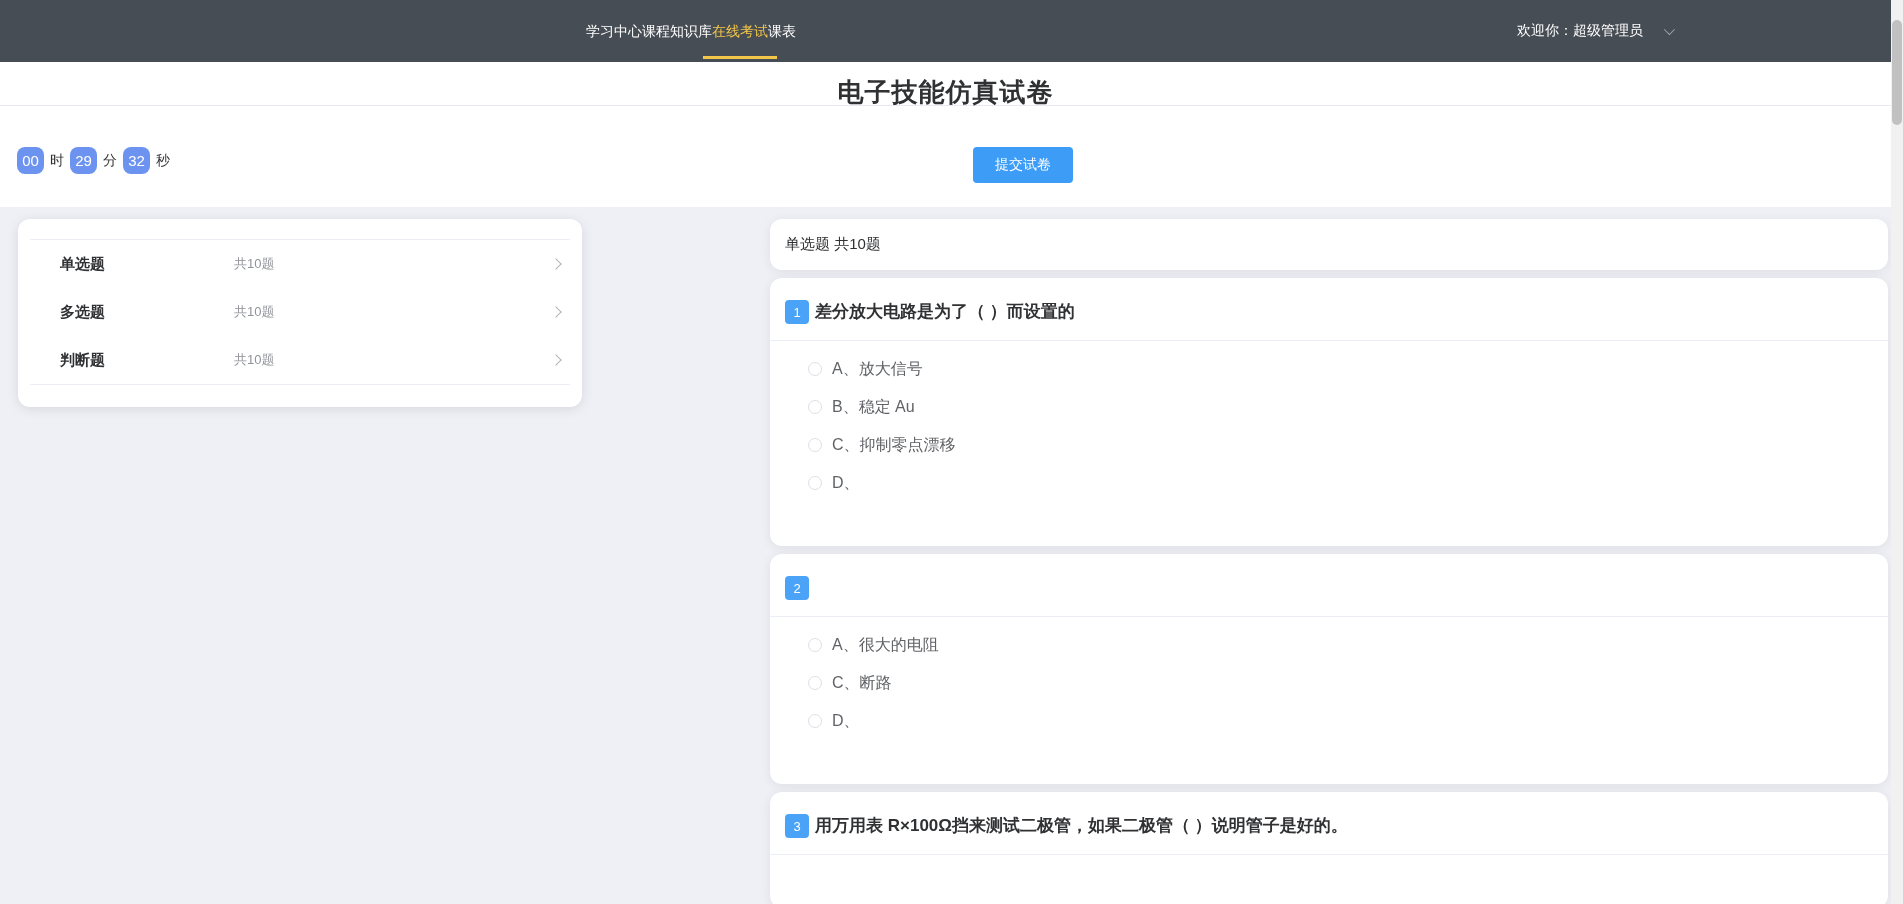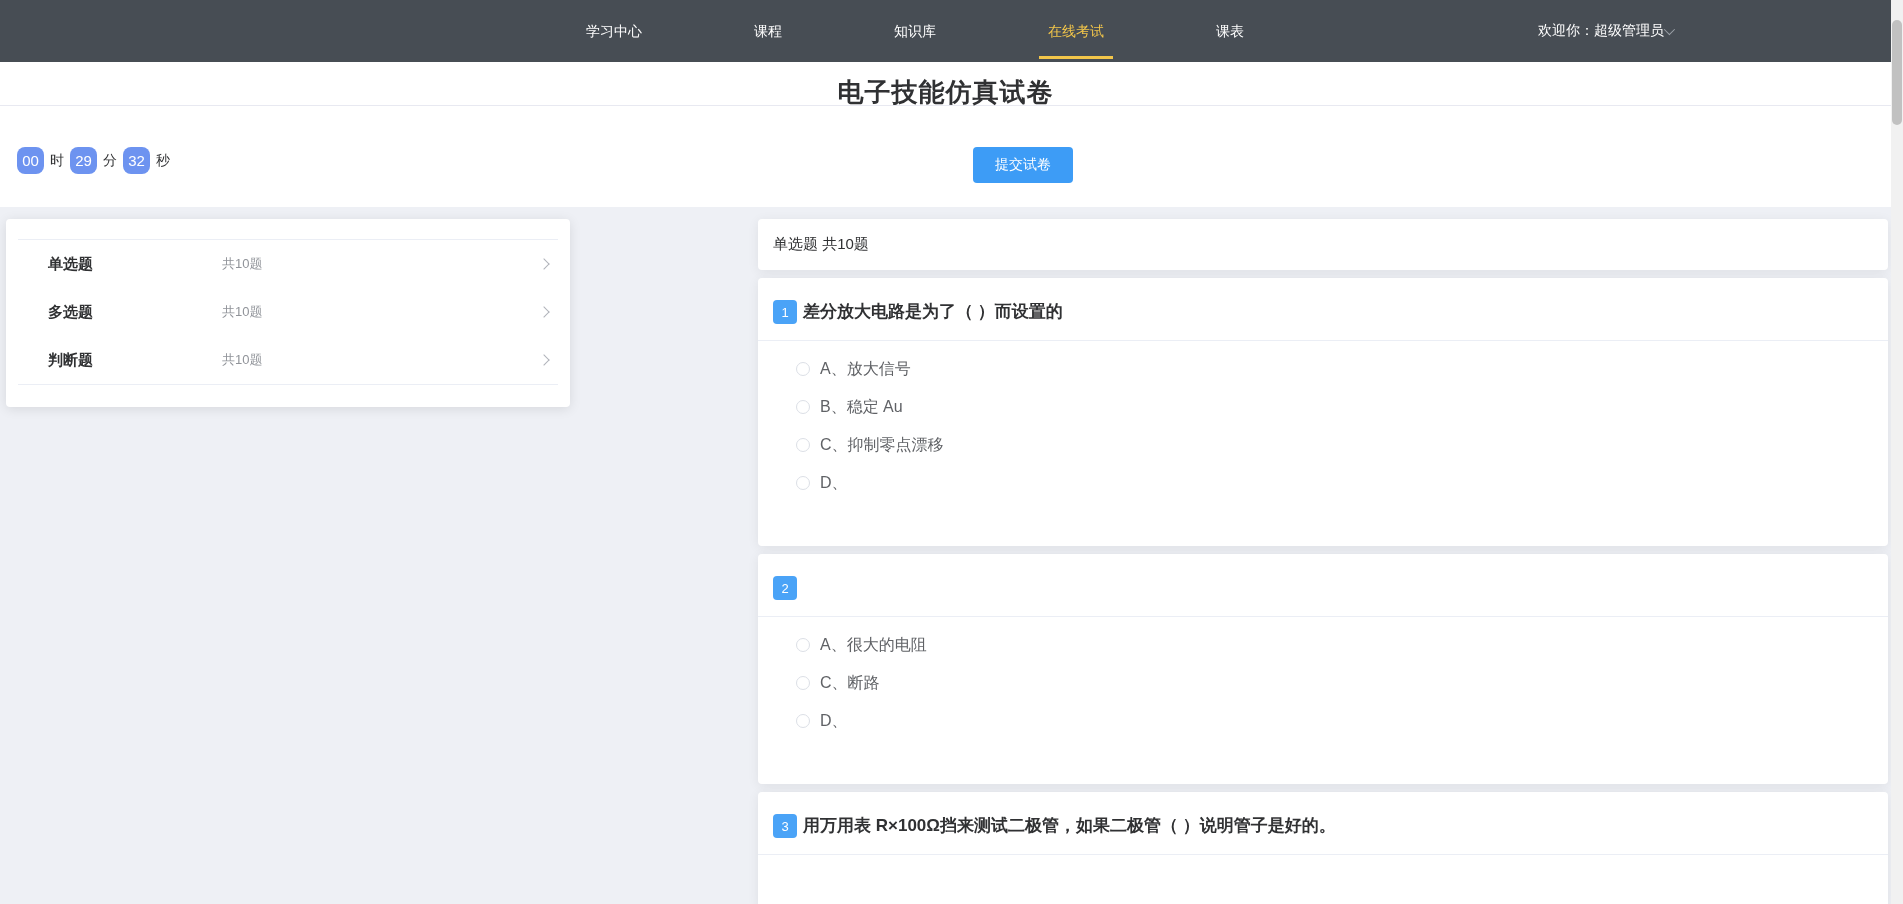--- a/index.html
+++ b/index.html
@@ -7,38 +7,38 @@
     --badge-blue:#4aa3f7; --timer-blue:#6d93f0; --page-bg:#eef0f5;
     --text-primary:#303133; --text-secondary:#909399;
   }
   *{margin:0;padding:0;box-sizing:border-box;}
   html,body{width:1903px;height:904px;}
   body{font-family:"Liberation Sans","DejaVu Sans",sans-serif;background:var(--page-bg);}
   .viewport{position:relative;width:1903px;height:904px;overflow:hidden;background:var(--page-bg);}
 
   
   .topnav{position:absolute;top:0;left:0;width:1891px;height:62px;background:var(--nav-bg);}
-  .nav-items{position:absolute;left:586px;top:0;height:62px;display:flex;gap:112px;align-items:center;}
+  .nav-items{position:absolute;left:586px;top:0;height:62px;display:flex;align-items:center;}
   .nav-item{position:relative;color:#ffffff;font-size:14px;cursor:pointer;white-space:nowrap;line-height:20px;}
   .nav-item.active{color:var(--nav-active);}
   .nav-item.active::after{content:"";position:absolute;left:-9px;right:-9px;bottom:-18px;height:3px;background:var(--nav-active);}
-  .user-menu{position:absolute;right:219px;top:0;height:62px;display:flex;align-items:center;gap:0;color:#ffffff;font-size:14px;cursor:pointer;}
+  .user-menu{position:absolute;right:219px;top:0;height:62px;display:flex;align-items:center;gap:21px;color:#ffffff;font-size:14px;cursor:pointer;}
   .chev-down{display:inline-block;width:8px;height:8px;border-right:1.5px solid #9ca1a8;border-bottom:1.5px solid #9ca1a8;transform:rotate(45deg) translateY(-2px);}
 
   
   .headband{position:absolute;top:62px;left:0;width:1891px;height:145px;background:#ffffff;}
   .title-row{height:44px;line-height:60px;text-align:center;border-bottom:1px solid #e8e9f1;}
   .page-title{font-size:26px;font-weight:700;color:var(--text-primary);letter-spacing:1px;}
   .timer{position:absolute;left:17px;top:85px;display:flex;align-items:center;gap:6px;}
   .timer-box{min-width:27px;height:27px;padding:0 4px;background:var(--timer-blue);color:#ffffff;font-size:15px;border-radius:8px;display:flex;align-items:center;justify-content:center;}
   .timer-unit{font-size:14px;color:var(--text-primary);}
   .submit-btn{position:absolute;left:973px;top:85px;width:100px;height:36px;background:var(--accent-blue);color:#ffffff;font-size:14px;border:none;border-radius:4px;cursor:pointer;font-family:inherit;}
 
   
-  .card{background:#ffffff;border-radius:4px;box-shadow:0 2px 12px rgba(0,0,0,0.07);}
+  .card{background:#ffffff;border-radius:12px;box-shadow:0 2px 12px rgba(0,0,0,0.07);margin-left:12px;}
 
   
   .side-card{position:absolute;left:6px;top:219px;width:564px;height:188px;box-shadow:0 2px 12px rgba(0,0,0,0.1);}
   .side-list{margin:20px 12px 0 12px;border-top:1px solid #ebeef5;border-bottom:1px solid #ebeef5;}
   .side-row{height:48px;display:flex;align-items:center;cursor:pointer;}
   .side-label{margin-left:30px;width:174px;font-size:15px;font-weight:700;color:var(--text-primary);}
   .side-count{font-size:13px;color:var(--text-secondary);}
   .chev-right{margin-left:auto;margin-right:10px;width:8px;height:8px;border-top:1.5px solid #b0b3ba;border-right:1.5px solid #b0b3ba;transform:rotate(45deg);}
 
   

